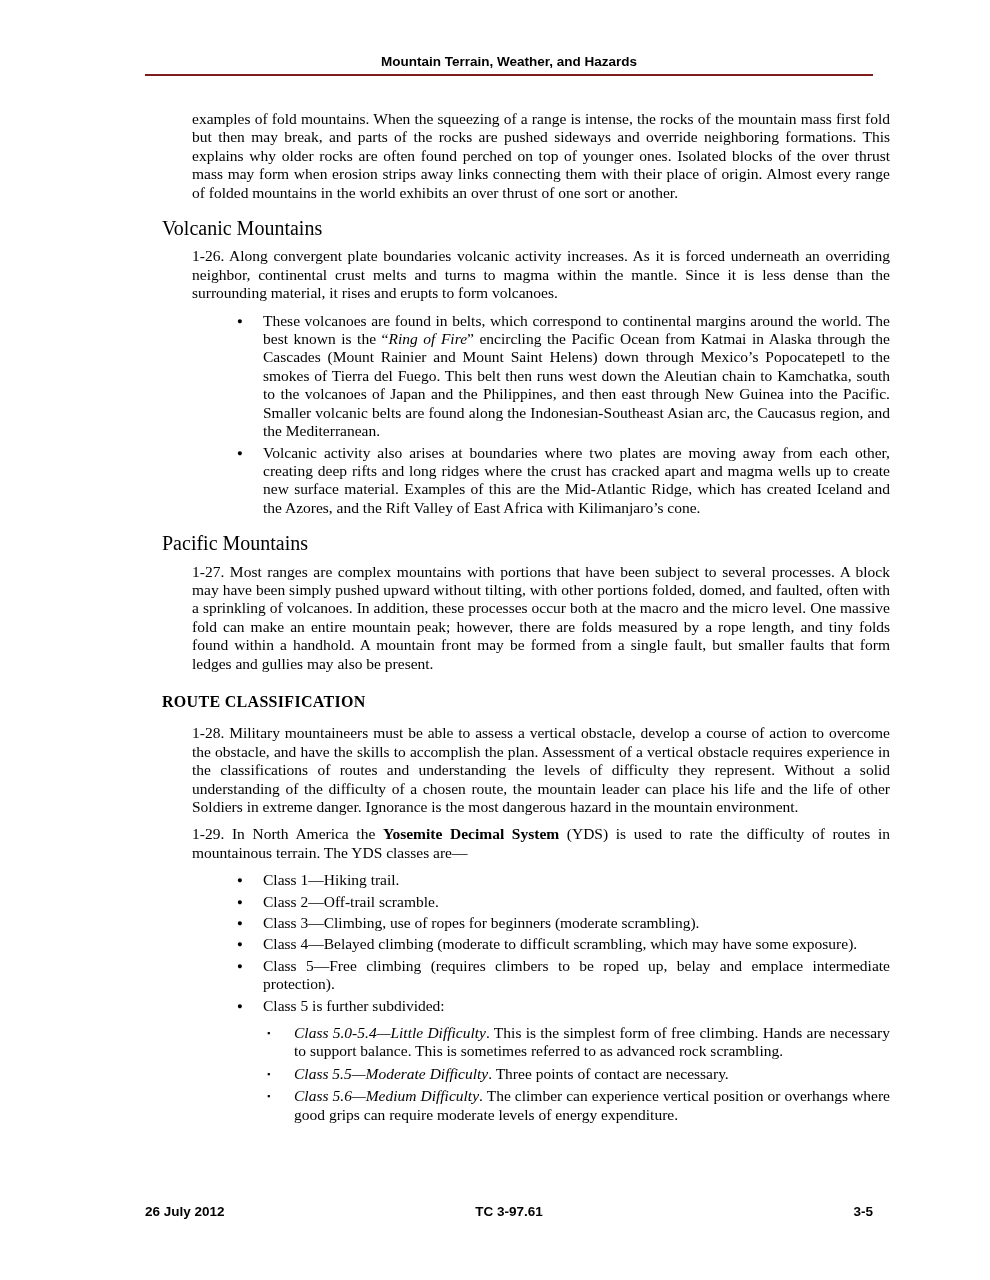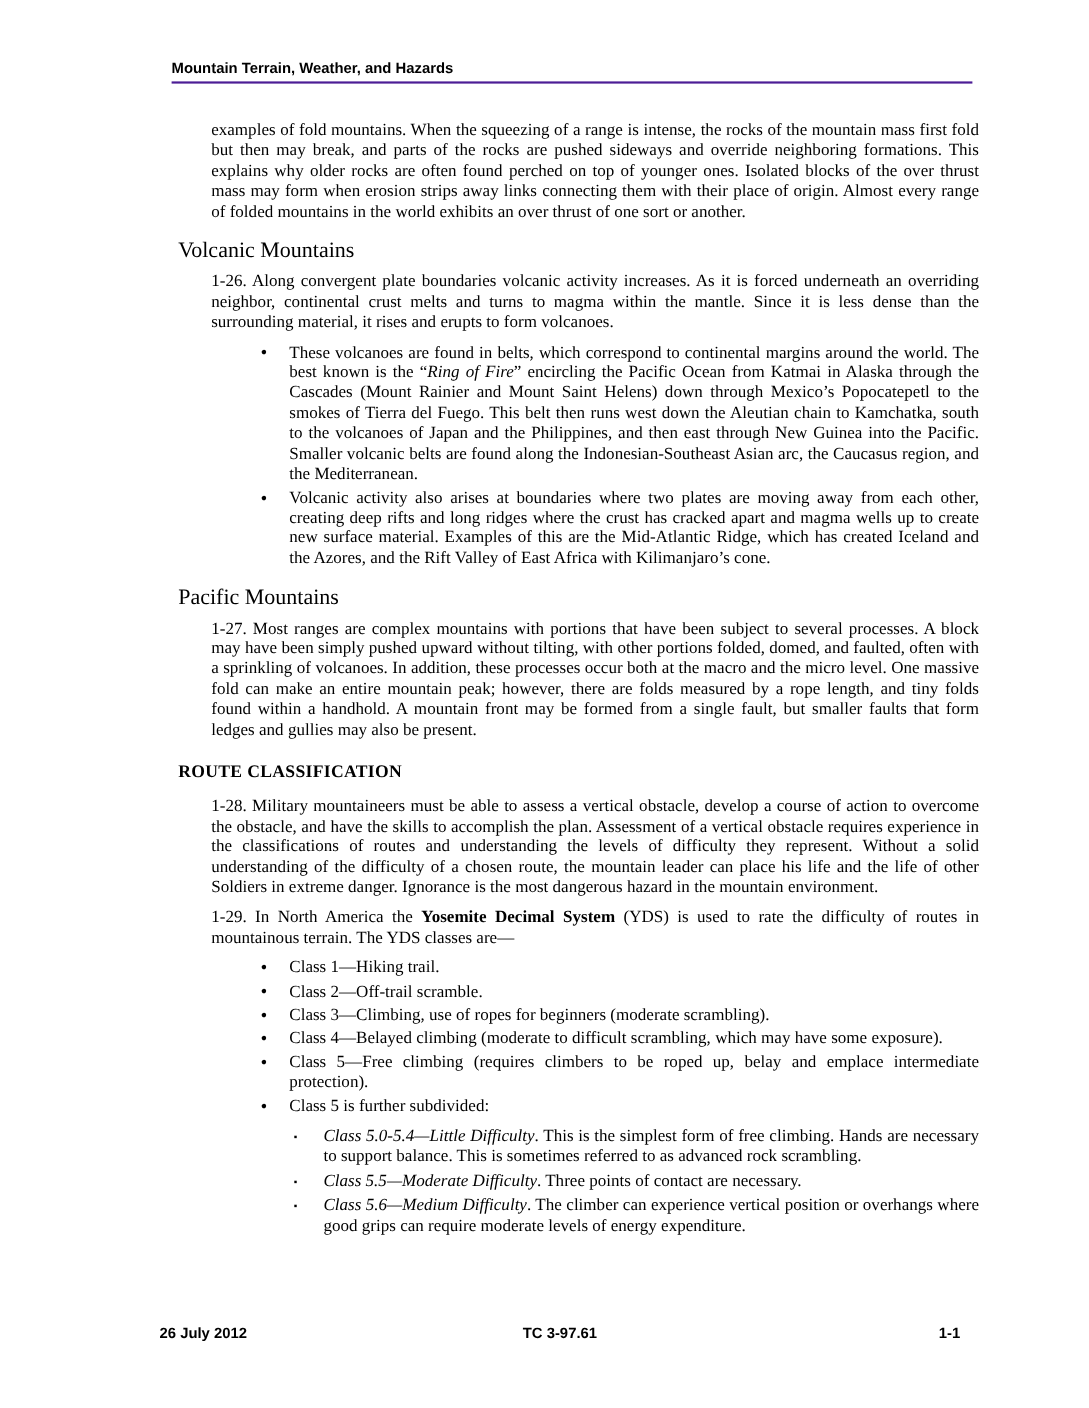--- a/index.html
+++ b/index.html
@@ -9,25 +9,25 @@
     width: 990px;
     height: 1280px;
     background: #ffffff;
     color: #000000;
     font-family: "Liberation Serif", serif;
     overflow: hidden;
   }
   .header {
     position: absolute;
     top: 54px;
-    left: 156px;
+    left: 145px;
     width: 728px;
-    border-bottom: 2px solid #4c1d95;
+    border-bottom: 2px solid #7f1d1d;
     padding-bottom: 5px;
-    text-align: left;
+    text-align: center;
     font-family: "Liberation Sans", sans-serif;
     font-weight: bold;
     font-size: 13.5px;
   }
   .content {
     position: absolute;
     top: 110px;
     left: 162px;
     width: 728px;
     font-size: 15.5px;
@@ -168,16 +168,16 @@
     <div class="sub-item">
       <span class="marker">▪</span>
       <span class="btext"><span class="italic">Class 5.6—Medium Difficulty</span><span>. The climber can experience vertical position or overhangs where good grips can require moderate levels of energy expenditure.</span></span>
     </div>
 
   </div>
 
   <div class="footer">
     <span class="f-left">26 July 2012</span>
     <span class="f-center">TC 3-97.61</span>
-    <span class="f-right">1-1</span>
+    <span class="f-right">3-5</span>
   </div>
 
 </div>
 
 </body></html>

